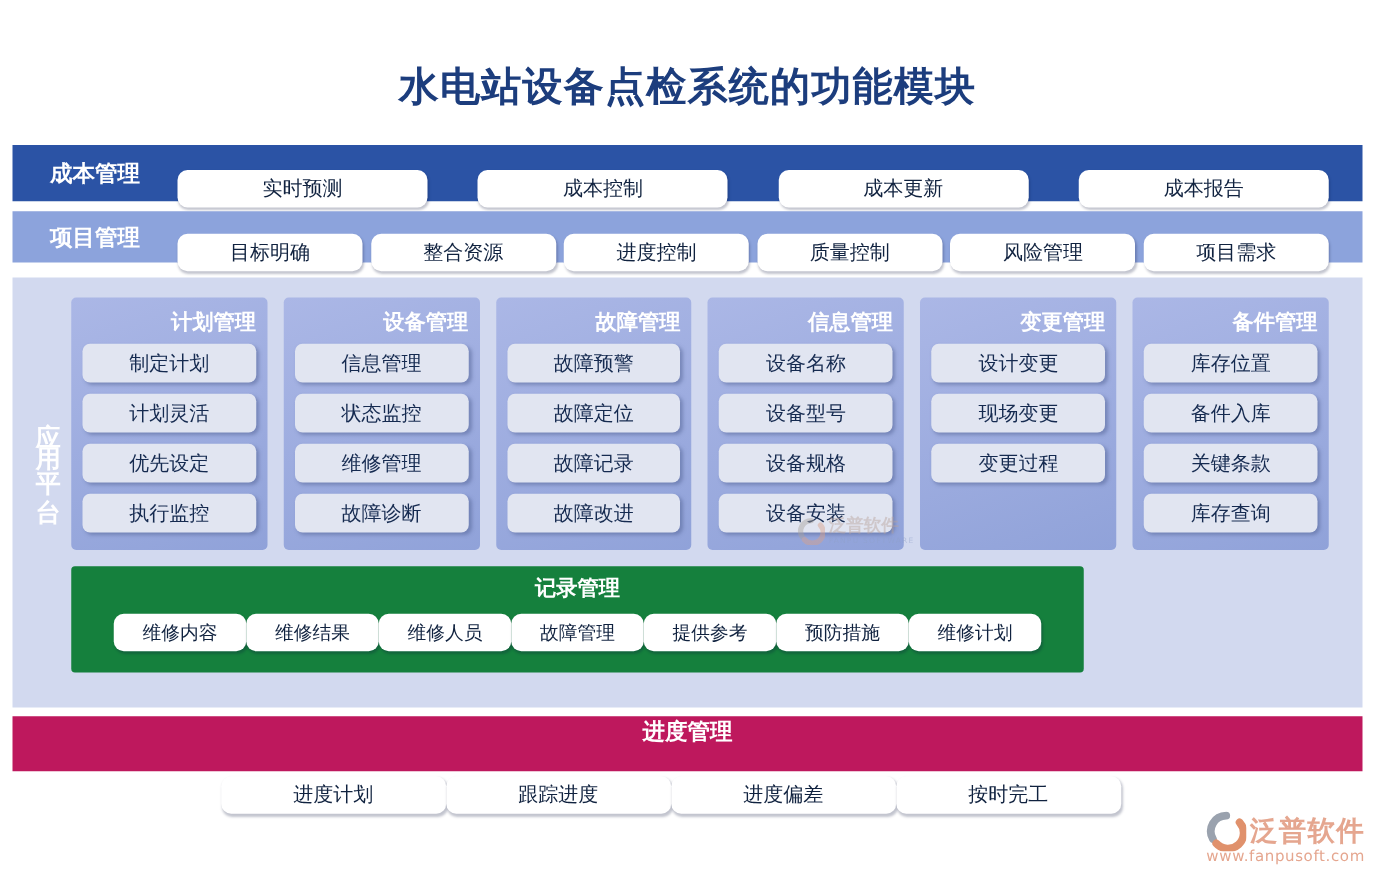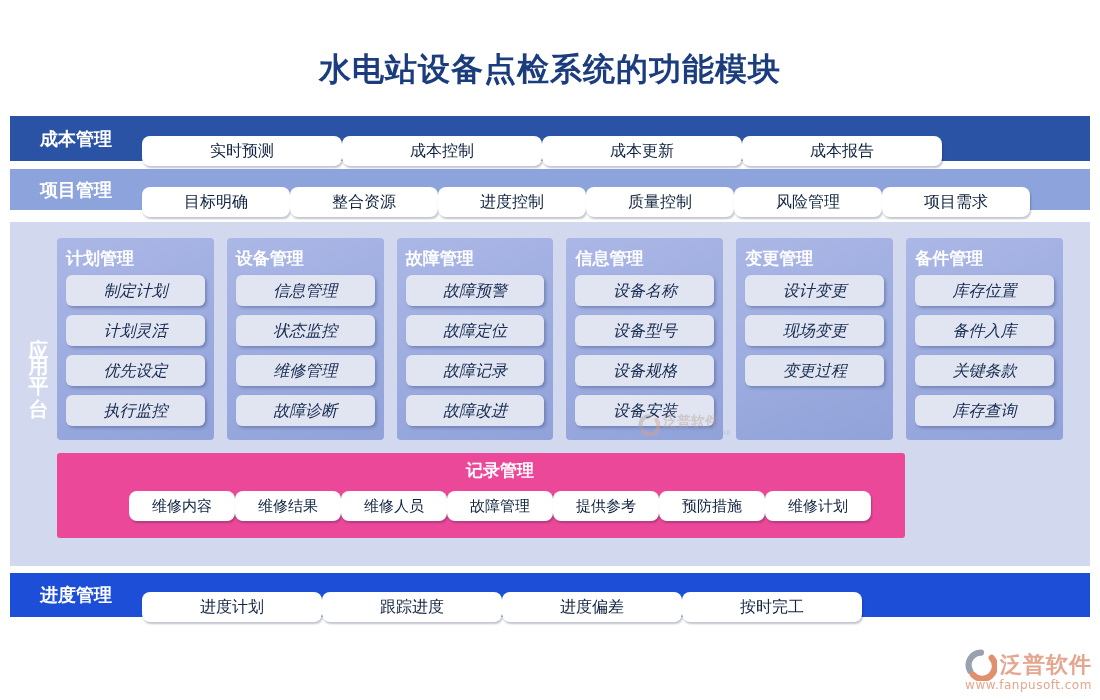--- a/index.html
+++ b/index.html
@@ -8,47 +8,47 @@
     font-family:"DejaVu Sans","Liberation Sans",sans-serif;
   }
   .title{
     position:absolute;top:48px;left:0;right:0;text-align:center;
     font-size:32px;font-weight:700;color:#1c3d7d;letter-spacing:1px;
   }
   
   .bar{position:absolute;left:10px;width:1080px;display:flex;align-items:center;}
   .bar.cost{top:116px;height:45px;background:#2b53a5;}
   .bar.project{top:169px;height:41px;background:#8ca3dc;}
-  .bar.schedule{top:573px;height:44px;background:#1d4ed8;}
+  .bar.schedule{top:573px;height:44px;background:#be185d;flex-direction:column;}
   .bar-label{width:132px;flex:none;text-align:center;color:#ffffff;font-weight:700;font-size:18px;}
-  .bar-buttons{flex:1;display:flex;align-items:center;justify-content:flex-start;padding-right:14px;margin-top:24px;}
+  .bar-buttons{flex:1;display:flex;align-items:center;justify-content:space-between;padding-right:27px;margin-top:24px;}
   .btn{
     background:#ffffff;border-radius:8px;height:30px;line-height:30px;text-align:center;
     color:#10223f;font-size:16px;box-shadow:1px 2px 2px rgba(10,20,60,.25);cursor:pointer;white-space:nowrap;
   }
   .w200{width:200px;} .w140{width:148px;} .w172{width:180px;} .w120{width:120px;font-size:15px;}
   
   .platform{position:absolute;left:10px;top:222px;width:1080px;height:344px;background:#d2d9ef;}
   .platform-label{
     position:absolute;left:16px;top:100px;width:30px;
     writing-mode:vertical-lr;text-orientation:upright;
     color:#ffffff;font-size:20px;font-weight:700;letter-spacing:20px;
   }
   .columns{position:absolute;left:47px;top:16px;width:1006px;height:202px;display:flex;gap:13px;}
   .column{
     flex:1;background:linear-gradient(160deg,#abb7e6 0%,#90a2d9 100%);
     border-radius:4px;padding:0 9px;display:flex;flex-direction:column;
   }
-  .column-title{height:37px;line-height:40px;text-align:left;color:#ffffff;font-weight:700;font-size:17px;}
+  .column-title{height:37px;line-height:40px;text-align:right;color:#ffffff;font-weight:700;font-size:17px;}
   .column-items{display:flex;flex-direction:column;gap:9px;flex:1;}
   .item-btn{
     height:31px;line-height:31px;background:#e1e5f1;border-radius:6px;text-align:center;
-    color:#152a50;font-size:16px;box-shadow:2px 2px 3px rgba(82,97,148,.5);cursor:pointer;white-space:nowrap;font-style:italic;
-  }
-  .record{position:absolute;left:47px;top:231px;width:810px;height:85px;background:#ec4899;border-radius:3px;padding-left:38px;}
+    color:#152a50;font-size:16px;box-shadow:2px 2px 3px rgba(82,97,148,.5);cursor:pointer;white-space:nowrap;
+  }
+  .record{position:absolute;left:47px;top:231px;width:810px;height:85px;background:#15803d;border-radius:3px;}
   .record-title{text-align:center;color:#ffffff;font-weight:700;font-size:17px;margin-top:6px;}
   .record-buttons{display:flex;justify-content:flex-end;padding:0 34px;margin-top:9px;}
   
   .watermark{position:absolute;right:8px;bottom:8px;display:flex;flex-direction:column;align-items:center;}
   .wm-row{display:flex;align-items:center;gap:3px;}
   .wm-brand{font-size:22px;font-weight:700;color:#e5a68f;letter-spacing:1px;}
   .wm-url{font-size:12px;color:#e5a68f;margin-top:-3px;letter-spacing:.5px;}
   .center-mark{position:absolute;left:628px;top:192px;opacity:.45;display:flex;align-items:center;gap:3px;}
   .cm-col{display:flex;flex-direction:column;line-height:1;}
   .cm-brand{font-size:14px;font-weight:700;color:#b9a39c;}

